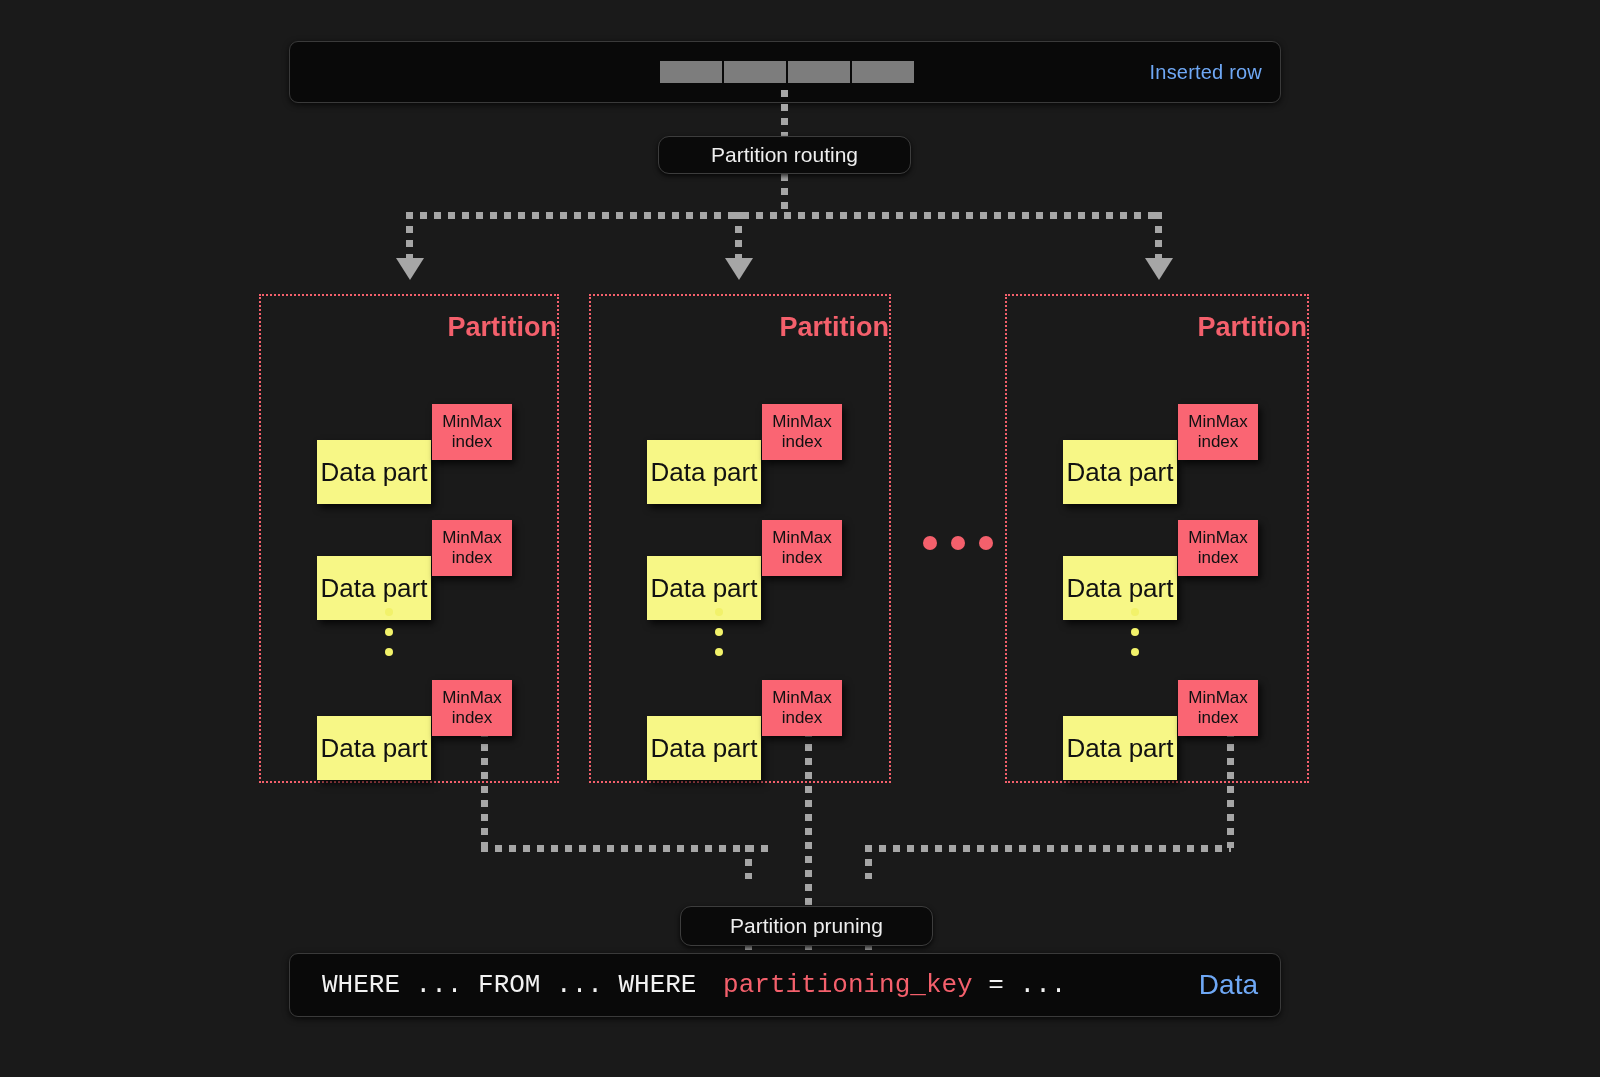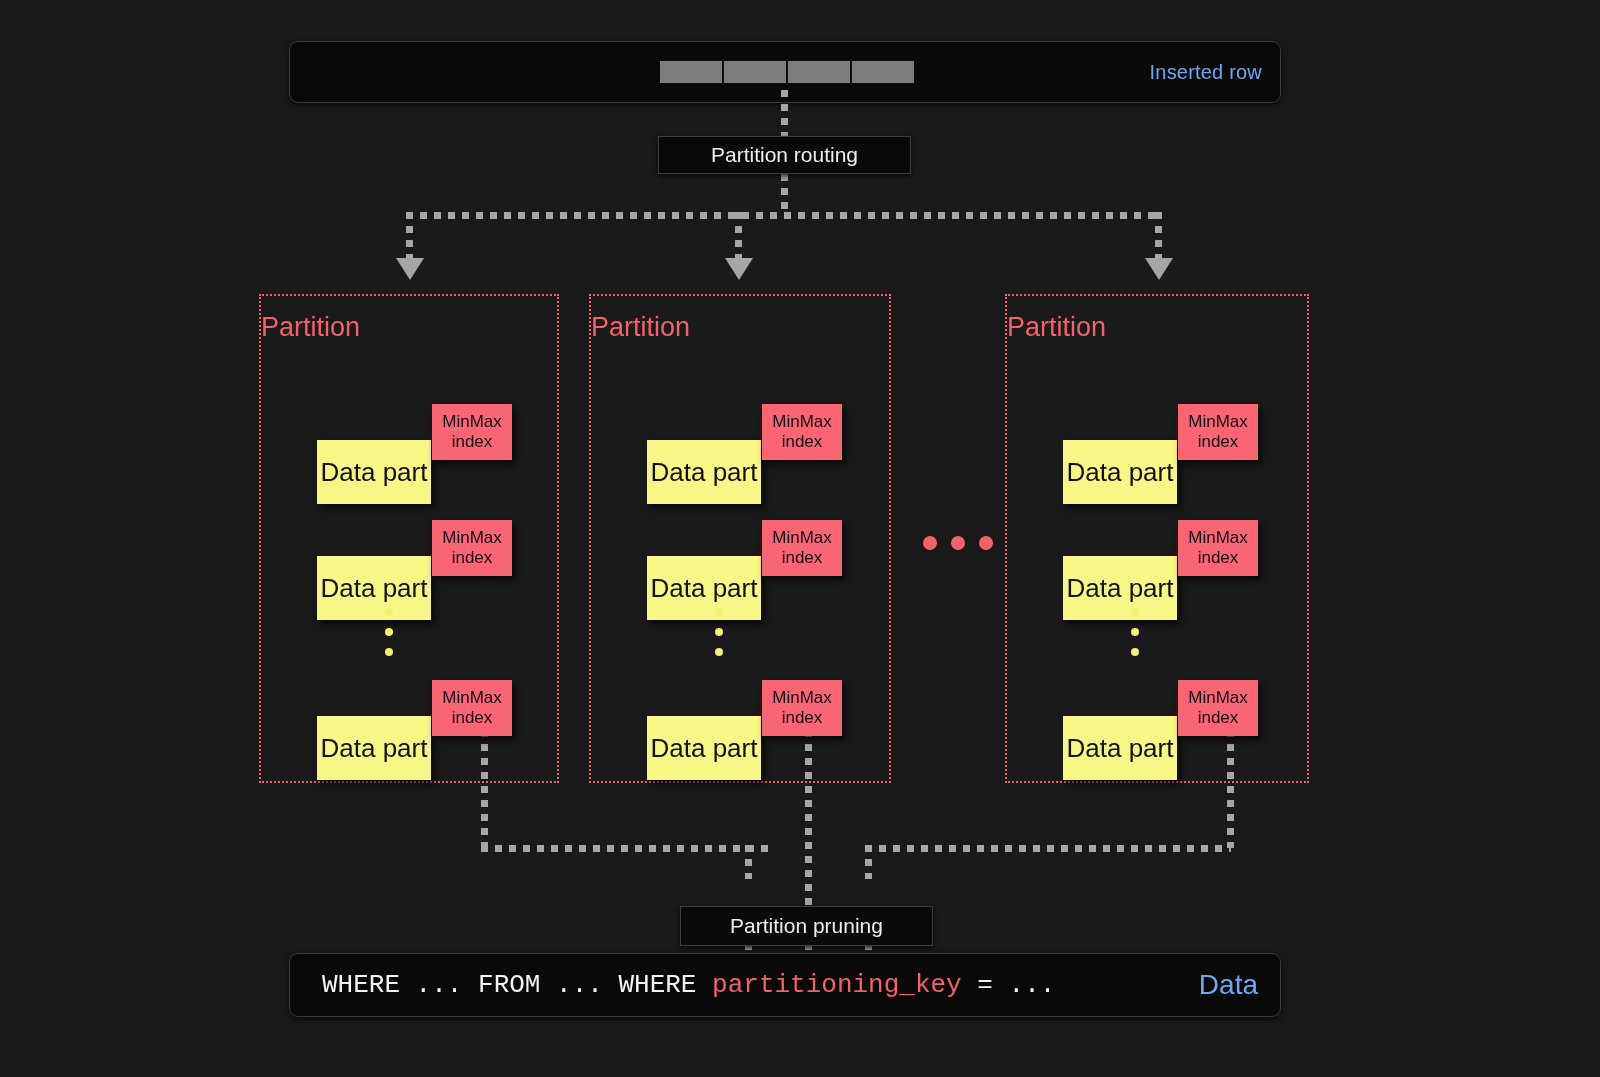--- a/index.html
+++ b/index.html
@@ -57,21 +57,21 @@
     width: 62px;
     height: 22px;
     background: #7d7d7d;
   }
 
   
   .labelbox {
     position: absolute;
     background: #0a0a0a;
     border: 1px solid #3d3d3d;
-    border-radius: 0;
+    border-radius: 11px;
     color: #eeeeee;
     font-size: 21px;
     display: flex;
     align-items: center;
     justify-content: center;
     box-shadow: 0 2px 5px rgba(0,0,0,0.8);
     box-sizing: border-box;
     z-index: 6;
   }
   #routing-box {
@@ -118,23 +118,24 @@
     z-index: 4;
   }
   #partition-0 { left: 259px;  width: 300px; }
   #partition-1 { left: 589px;  width: 302px; }
   #partition-2 { left: 1005px; width: 304px; }
 
   .partition-title {
     position: absolute;
     top: 16px;
     left: 0; right: 0;
-    text-align: left;
+    text-align: right;
     color: #f4606c;
     font-size: 27px;
+    font-weight: bold;
   }
 
   
   .partgroup {
     position: absolute;
     left: 56px;
     width: 200px;
     height: 100px;
   }
   .partgroup.g0 { top: 108px; }
@@ -219,21 +220,21 @@
   .query-sql {
     position: absolute;
     left: 32px;
     top: 50%;
     transform: translateY(-50%);
     font-family: "Liberation Mono", "DejaVu Sans Mono", monospace;
     font-size: 26px;
     color: #f2f2f2;
     white-space: pre;
   }
-  .query-sql .key { color: #f4606c; }
+  .query-sql .key { color: #f4606c; margin-left: 11px; }
   .query-label {
     position: absolute;
     right: 22px;
     top: 50%;
     transform: translateY(-50%);
     color: #6fa8f5;
     font-size: 28px;
     white-space: nowrap;
   }
 </style>

